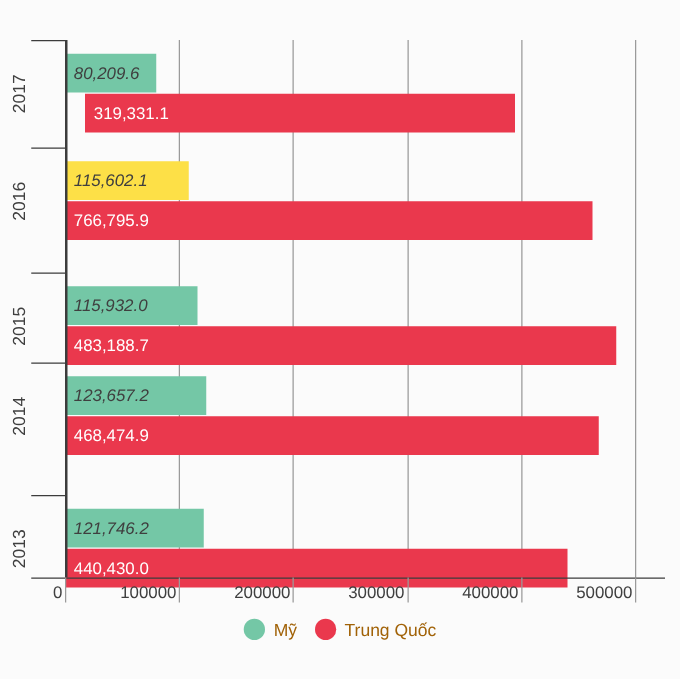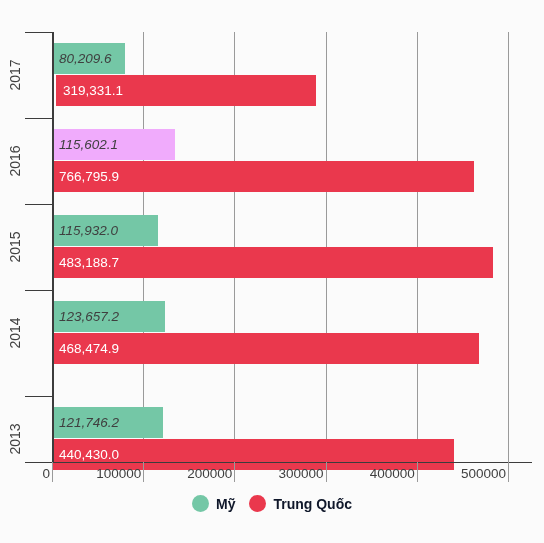--- a/index.html
+++ b/index.html
@@ -137,23 +137,22 @@
     gap: 7px;
   }
   .legend-swatch {
     width: 17px;
     height: 17px;
     border-radius: 50%;
     display: block;
   }
   .legend-text {
     font-size: 14px;
-    color: #0f172a;
-    white-space: nowrap;
-    font-weight: bold;
+    color: #a16207;
+    white-space: nowrap;
   }
 </style>
 </head>
 <body>
 
 <div id="chart-root">
 
   <div id="plot-area">
     <div id="gridlines">
         <div class="gridline" style="left: 91.2px;"></div>
@@ -162,35 +161,35 @@
         <div class="gridline" style="left: 364.8px;"></div>
         <div class="gridline" style="left: 456px;"></div>
       </div>
     <div id="year-groups">
         <div class="year-group" style="top: 0px;">
           <div class="group-tick"></div>
           <div class="year-label">2017</div>
           <div class="bar series-0" title="Mỹ 2017: 80,209.6" style="left: 0px; width: 73.1512px; background: rgb(116, 199, 166);">
             <span class="bar-label">80,209.6</span>
           </div>
-          <div class="bar series-1" title="Trung Quốc 2017: 319,331.1" style="left: 4px; width: 260px; background: rgb(234, 56, 77);">
+          <div class="bar series-1" title="Trung Quốc 2017: 319,331.1" style="left: 16px; width: 344px; background: rgb(234, 56, 77);">
             <span class="bar-label">319,331.1</span>
           </div>
         </div>
         <div class="year-group" style="top: 86px;">
           <div class="group-tick"></div>
           <div class="year-label">2016</div>
-          <div class="bar series-0" title="Mỹ 2016: 115,602.1" style="left: 0px; width: 123px; background: #f0abfc;">
+          <div class="bar series-0" title="Mỹ 2016: 115,602.1" style="left: 0px; width: 99px; background: #fde047;">
             <span class="bar-label">115,602.1</span>
           </div>
           <div class="bar series-1" title="Trung Quốc 2016: 462,618.1" style="left: 0px; width: 421.908px; background: rgb(234, 56, 77);">
             <span class="bar-label">766,795.9</span>
           </div>
         </div>
-        <div class="year-group" style="top: 172px;">
+        <div class="year-group" style="top: 186px;">
           <div class="group-tick"></div>
           <div class="year-label">2015</div>
           <div class="bar series-0" title="Mỹ 2015: 115,932.0" style="left: 0px; width: 105.73px; background: rgb(116, 199, 166);">
             <span class="bar-label">115,932.0</span>
           </div>
           <div class="bar series-1" title="Trung Quốc 2015: 483,188.7" style="left: 0px; width: 440.668px; background: rgb(234, 56, 77);">
             <span class="bar-label">483,188.7</span>
           </div>
         </div>
         <div class="year-group" style="top: 258px;">

